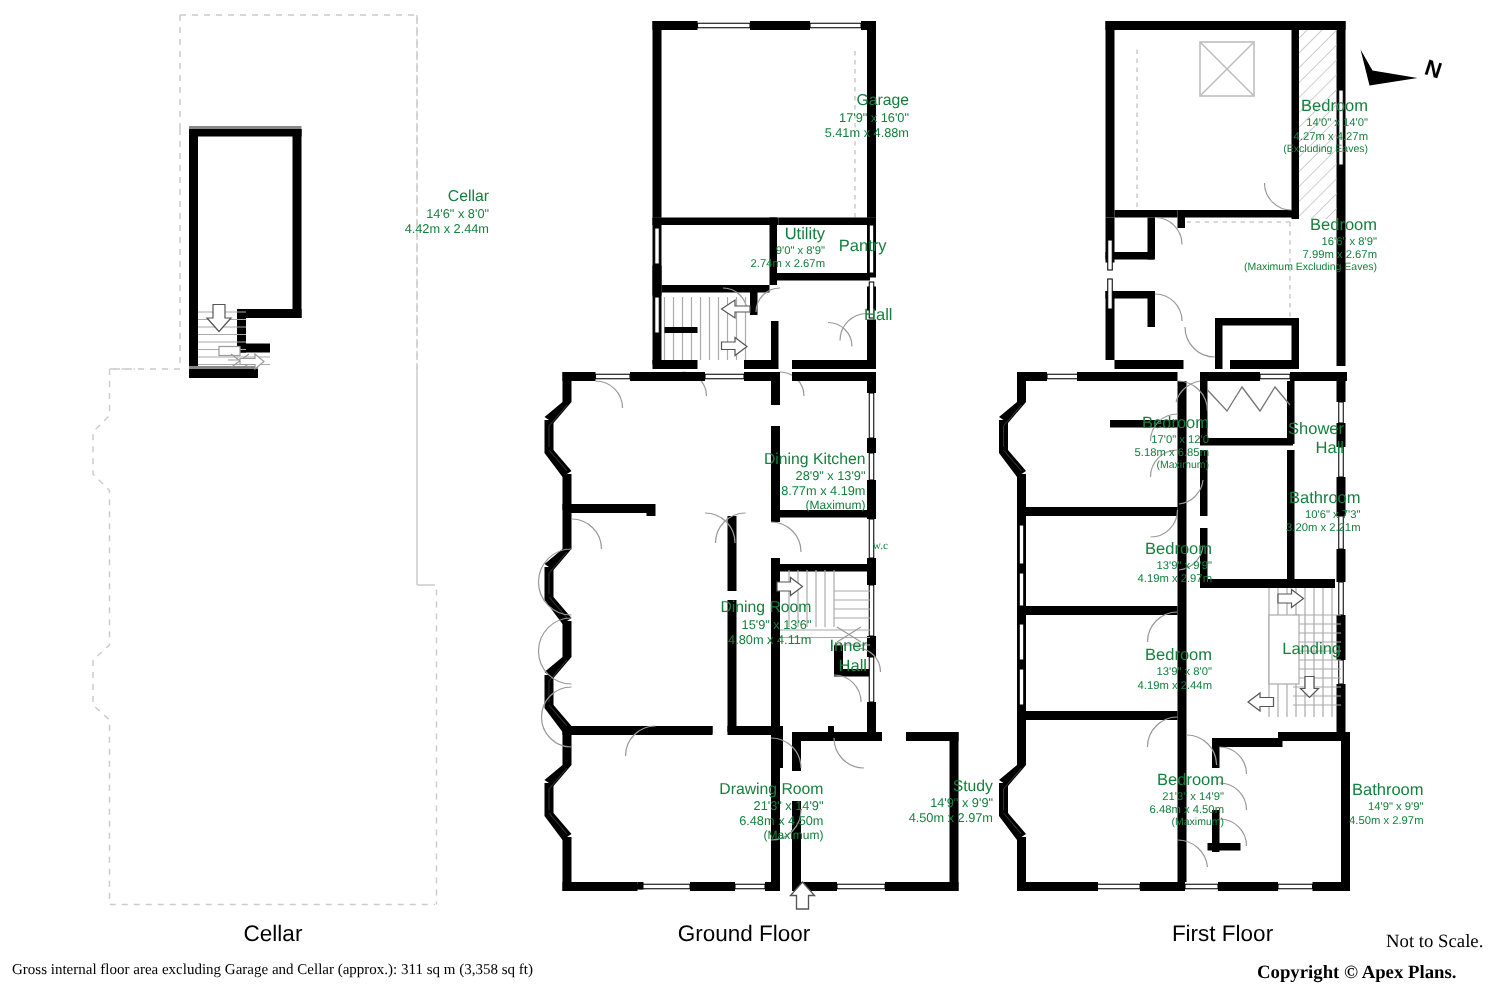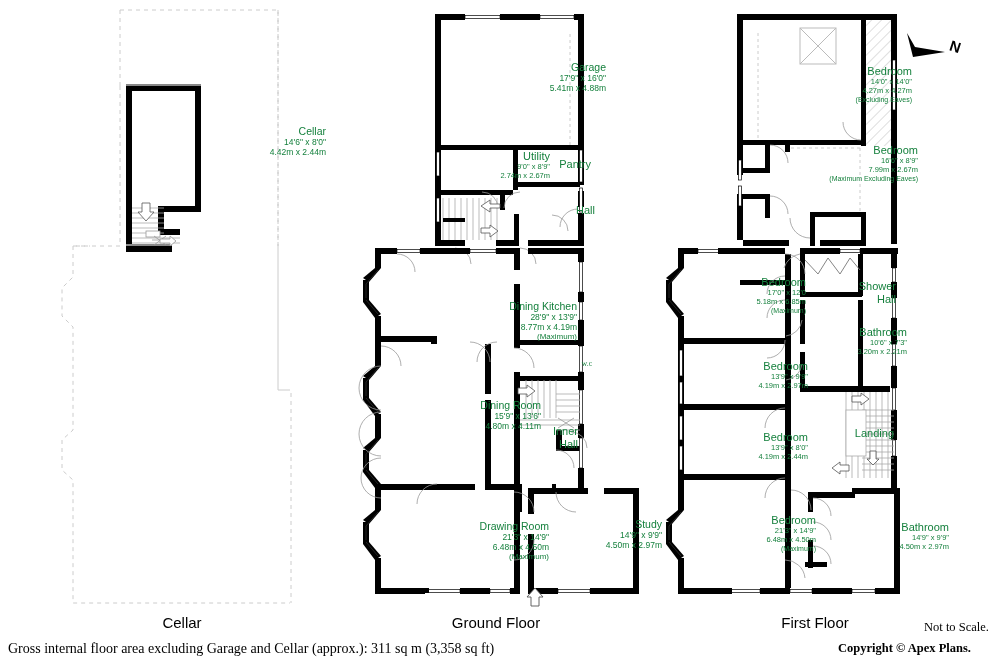--- a/index.html
+++ b/index.html
@@ -29,21 +29,21 @@
   .tiny-note{font-size:7px;}
   .floor-title{
     position:absolute;
     font-size:15px;
     text-align:center;
     white-space:nowrap;
   }
   .footer{
     position:absolute;
     font-family:"Liberation Serif", serif;
-    font-size:14px;
+    font-size:10px;
     white-space:nowrap;
   }
   .serif-note{
     position:absolute;
     font-family:"Liberation Serif", serif;
     font-size:12.5px;
     white-space:nowrap;
   }
   .compass-n{
     position:absolute;

